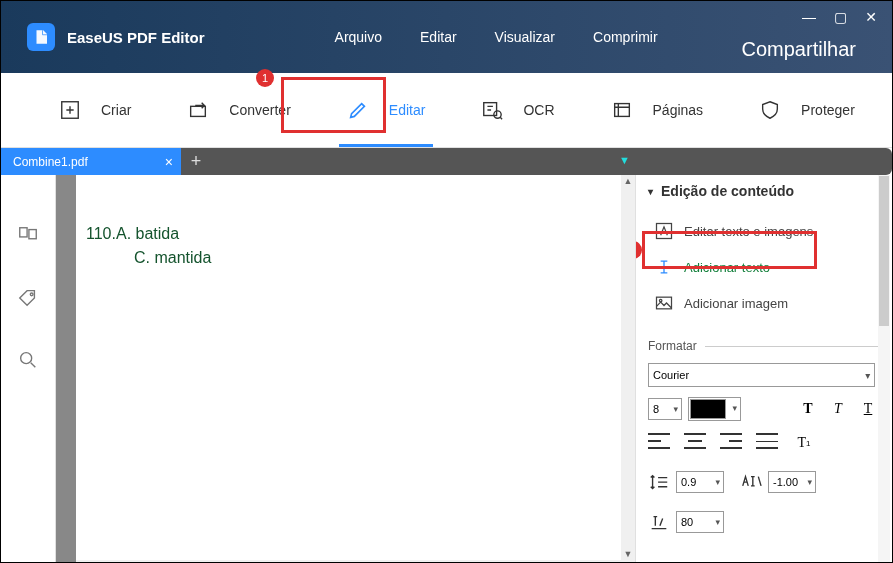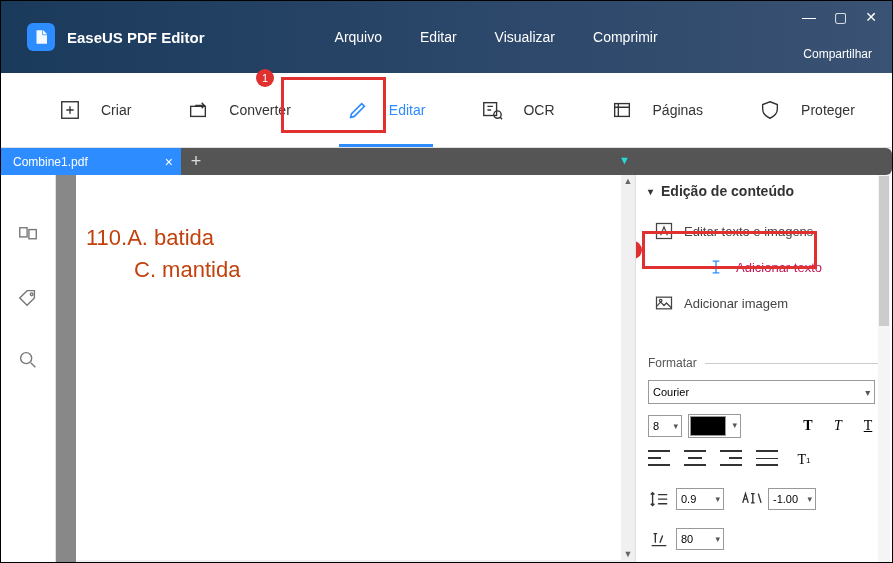--- a/index.html
+++ b/index.html
@@ -8,21 +8,21 @@
 
 .titlebar { height: 72px; background: linear-gradient(90deg, #1a3a5c 0%, #2a4668 50%, #3a5274 100%); display: flex; align-items: center; color: #fff; position: relative; padding: 0 20px 0 26px; }
 .logo-wrap { display: flex; align-items: center; gap: 12px; }
 .logo-icon { width: 28px; height: 28px; background: #2d8cff; border-radius: 6px; display: flex; align-items: center; justify-content: center; }
 .logo-icon svg { width: 18px; height: 18px; }
 .app-title { font-size: 15px; font-weight: 600; }
 .menubar { display: flex; gap: 38px; margin-left: 130px; font-size: 14px; }
 .menubar span { cursor: pointer; }
 .winctrl { position: absolute; right: 15px; top: 8px; display: flex; gap: 18px; align-items: center; }
 .winctrl span { cursor: pointer; font-size: 14px; }
-.share-label { position: absolute; right: 20px; bottom: 12px; font-size: 12px; }
+.share-label { position: absolute; right: 36px; bottom: 12px; font-size: 20px; }
 
 
 .toolbar { height: 75px; background: #fff; display: flex; align-items: center; padding: 0 30px 0 50px; gap: 40px; border-bottom: 1px solid #e0e0e0; position: relative; }
 .tool-item { display: flex; align-items: center; gap: 20px; font-size: 14px; color: #333; cursor: pointer; position: relative; height: 50px; padding: 0 8px; }
 .tool-item.active { color: #2d8cff; }
 .tool-item.active::after { content: ''; position: absolute; bottom: -12px; left: 0; right: 0; height: 3px; background: #2d8cff; }
 .tool-icon { width: 22px; height: 22px; display: flex; align-items: center; justify-content: center; }
 .tool-icon svg { width: 22px; height: 22px; }
 .red-box-1 { position: absolute; border: 3px solid #e03030; top: 4px; left: 280px; width: 105px; height: 56px; pointer-events: none; }
 .badge-1 { position: absolute; width: 18px; height: 18px; background: #e03030; color: #fff; border-radius: 50%; font-size: 11px; display: flex; align-items: center; justify-content: center; top: -4px; left: 255px; z-index: 5; }
@@ -33,40 +33,40 @@
 .tab-close { position: absolute; right: 8px; font-size: 14px; }
 .tab-add { width: 30px; display: flex; align-items: center; justify-content: center; color: #ddd; font-size: 18px; cursor: pointer; }
 .tab-drop { position: absolute; right: 262px; color: #2dd; font-size: 11px; top: 6px; cursor: pointer; }
 
 
 .main { display: flex; height: 399px; }
 .leftbar { width: 55px; background: #fff; border-right: 1px solid #e0e0e0; display: flex; flex-direction: column; align-items: center; padding-top: 50px; gap: 40px; }
 .leftbar .licon { width: 22px; height: 22px; cursor: pointer; }
 .gutter { width: 20px; background: #888; }
 .doc-area { flex: 1; background: #fff; position: relative; overflow: hidden; }
-.doc-content { padding: 50px 10px 10px 10px; font-family: "Times New Roman", serif; font-size: 22px; color: #c2410c; }
+.doc-content { padding: 50px 10px 10px 10px; font-family: "Times New Roman", serif; font-size: 16px; color: #14532d; }
 .doc-content .line2 { margin-left: 48px; margin-top: 6px; }
 .hscroll { position: absolute; bottom: 0; left: 0; right: 0; height: 14px; background: #f0f0f0; display: flex; align-items: center; }
 .hscroll .thumb { height: 10px; background: #bbb; width: 200px; margin-left: 2px; border-radius: 1px; }
 .vscroll { position: absolute; right: 0; top: 0; bottom: 14px; width: 14px; background: #f0f0f0; display:flex; flex-direction:column; align-items:center; }
 .vscroll .arr { font-size:9px; color:#666; line-height:12px; }
 .vscroll .track { flex:1; }
 
 
 .rpanel { width: 257px; background: #fff; border-left: 1px solid #e0e0e0; padding: 8px 12px 8px 12px; position: relative; overflow: hidden; }
 .rp-scroll { position:absolute; right:2px; top:0; bottom:0; width:12px; background:#f5f5f5; }
 .rp-scroll .rthumb { width:10px; height:150px; background:#ccc; margin:1px auto 0; }
 .rp-head { display: flex; align-items: center; gap: 8px; font-size: 14px; font-weight: 600; color: #333; margin-bottom: 14px; }
 .rp-head .tri { font-size: 10px; }
 .rp-item { display: flex; align-items: center; gap: 10px; font-size: 13px; color: #444; padding: 8px 6px; cursor: pointer; position: relative; }
-.rp-item.active { color: #be185d; justify-content: center; }
+.rp-item.active { color: #15803d; }
 .rp-item .ricon { width: 20px; height: 20px; display: flex; align-items: center; justify-content: center; }
 .red-box-2 { position: absolute; border: 3px solid #e03030; left: 6px; top: 56px; width: 175px; height: 38px; pointer-events: none; }
 .badge-2 { position: absolute; width: 18px; height: 18px; background: #e03030; color: #fff; border-radius: 50%; font-size: 11px; display: flex; align-items: center; justify-content: center; top: 66px; left: -12px; z-index: 5; }
-.rp-section { margin-top: 35px; }
+.rp-section { margin-top: 18px; }
 .rp-sec-title { font-size: 12px; color: #555; display: flex; align-items: center; gap: 8px; margin-bottom: 10px; }
 .rp-sec-title .line { flex: 1; height: 1px; background: #ccc; }
 .font-select { width: 98%; height: 24px; border: 1px solid #999; font-size: 11px; padding: 2px 4px; font-family: monospace; background:#fff; display:flex; align-items:center; justify-content:space-between; }
 .row { display: flex; align-items: center; gap: 6px; margin-top: 10px; }
 .mini-select { height: 22px; border: 1px solid #999; font-size: 11px; padding: 0 14px 0 4px; background: #fff; min-width: 34px; position: relative; display:flex; align-items:center; }
 .mini-select::after { content:'▾'; position:absolute; right:3px; font-size:9px; color:#555; }
 .color-box { width: 36px; height: 20px; border: 1px solid #999; background: #000; position: relative; }
 .color-box::after { content:'▾'; position:absolute; right:-12px; top:3px; font-size:9px; color:#555; }
 .color-wrap { border:1px solid #999; padding:1px; display:flex; align-items:center; gap:10px; padding-right:14px; }
 .fmt-btn { width: 24px; height: 20px; display: flex; align-items: center; justify-content: center; font-family: "Times New Roman", serif; font-size: 14px; cursor: pointer; }

